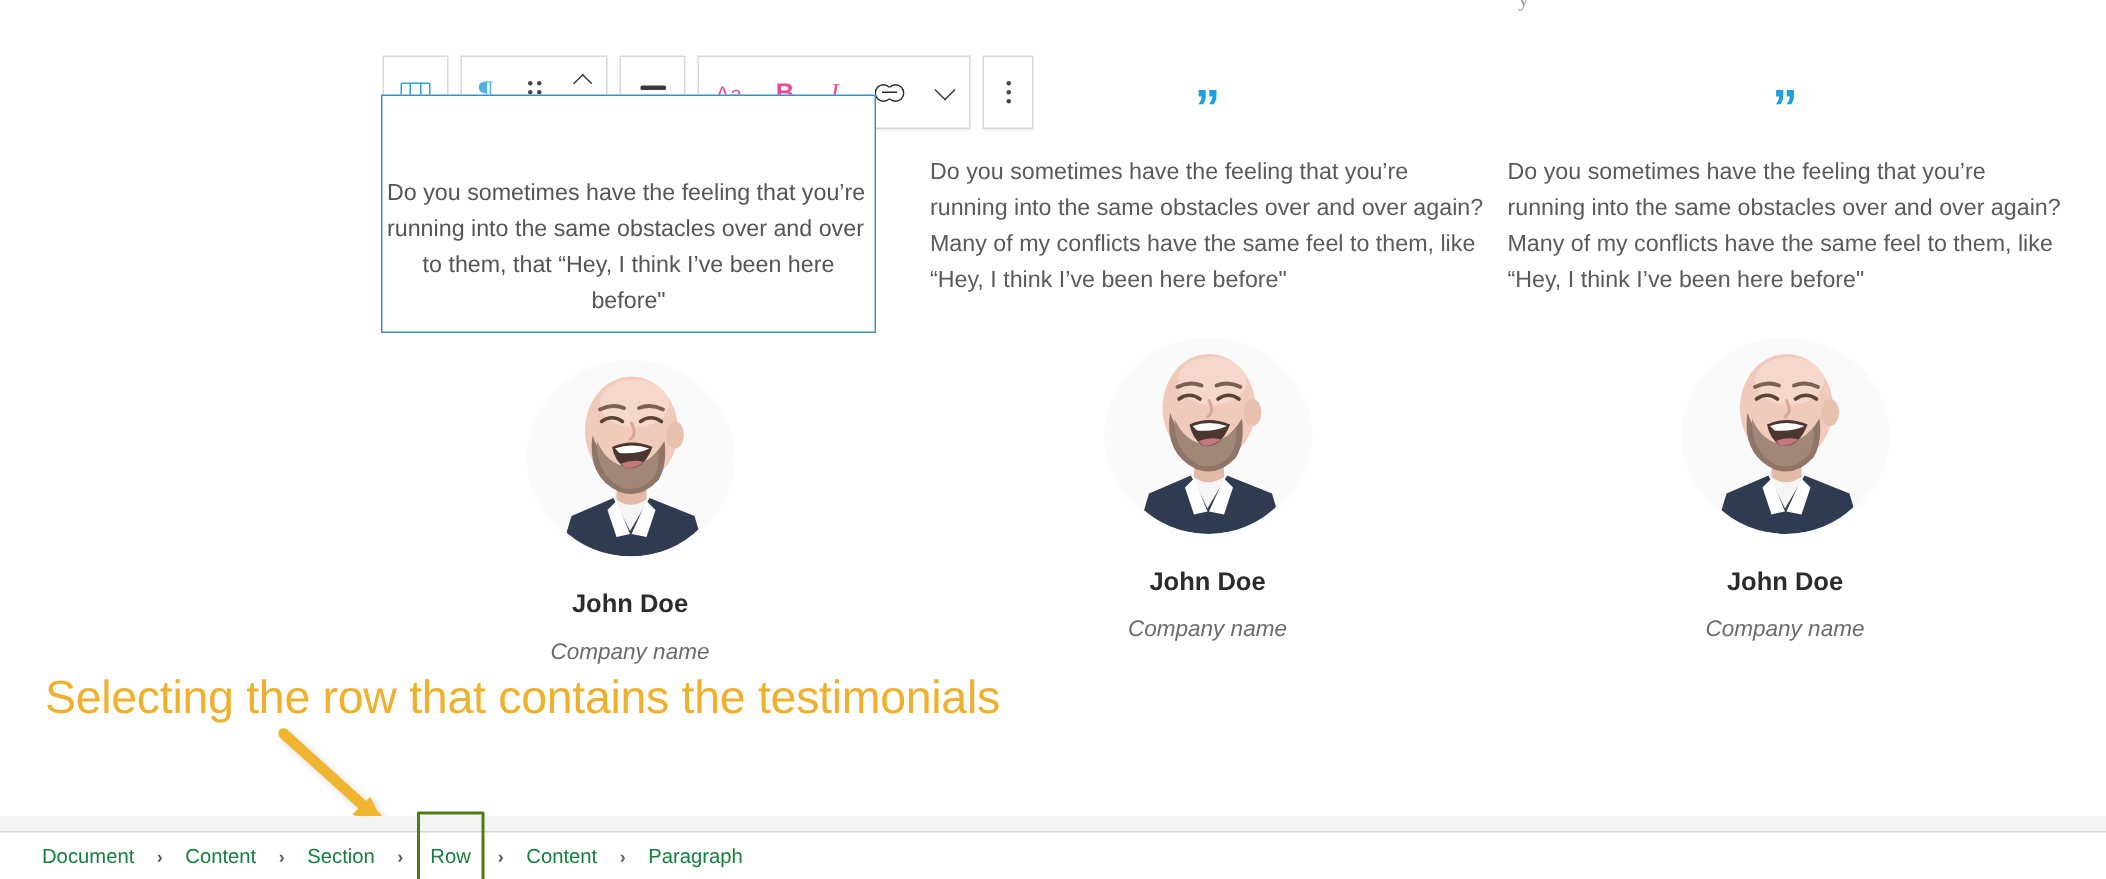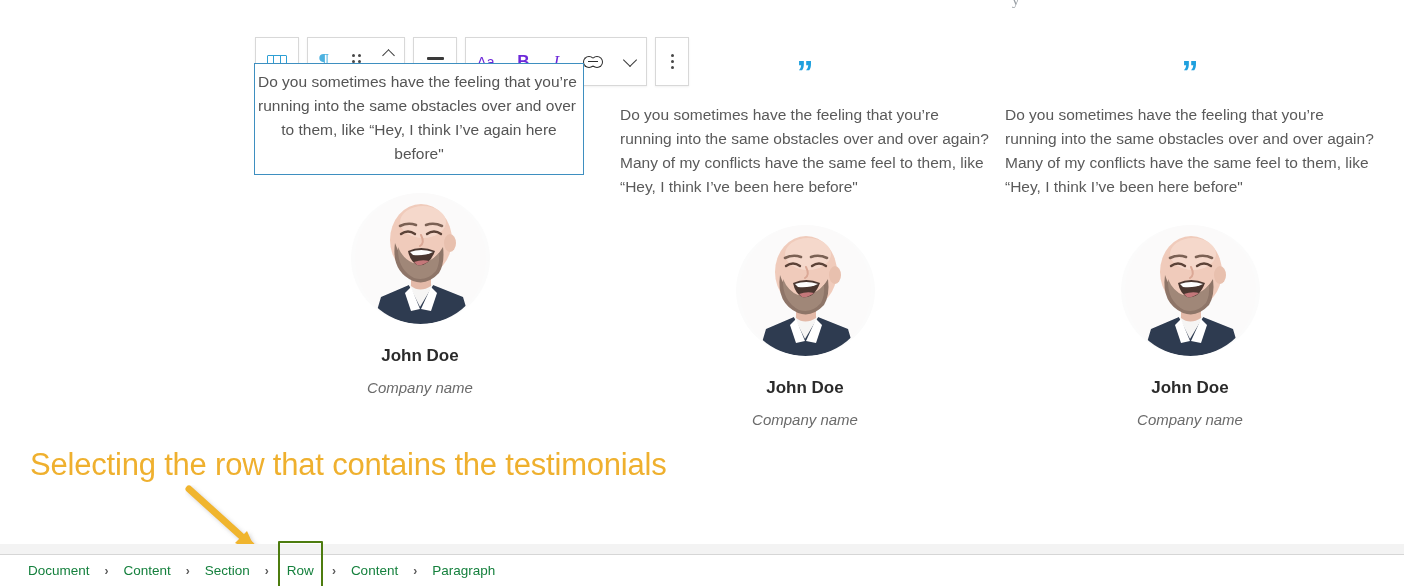--- a/index.html
+++ b/index.html
@@ -32,21 +32,21 @@
     box-shadow: 0 1px 2px rgba(0,0,0,0.06);
   }
   .tb-group + .tb-group { margin-left: 8px; }
   .tb-btn {
     display: flex; align-items: center; justify-content: center;
     height: 47px; min-width: 32px; padding: 0 7px;
     cursor: default; position: relative;
   }
   .tb-btn.wide { padding: 0 11px; }
   .tb-label {
-    font-size: 15px; color: #6d28d9; line-height: 1;
+    font-size: 15px; color: #ec4899; line-height: 1;
   }
   .tb-label.bold { font-weight: bold; font-size: 17px; }
   .tb-label.italic { font-style: italic; font-size: 17px; font-family: "Liberation Serif", serif; }
   .tb-label.aa { font-size: 14px; letter-spacing: .5px; }
 
   
   .icon-columns {
     width: 20px; height: 14px; border: 1.6px solid #2e9fd4;
     display: flex; border-radius: 1px;
   }
@@ -114,21 +114,21 @@
   .col.c1 .quote-text {
     border: 1.5px solid #3e8fc0;
     background: #fff;
     color: #555;
     margin-left: 29px;
     width: 330px;
     padding: 6px 3px 8px;
     position: relative;
     text-align: center;
   }
-  .col.c1 .quote-text .l1 { text-align: left; display:block; }
+  .col.c1 .quote-text .l1 { text-align: left; display:block;margin-top:47px; }
   .col.c1 .quote-text .l2 { text-align: left; display:block; }
   .col.c1 .quote-text .l3 { text-align: left; display:block; }
   .caret {
     display: inline-block; width: 1px; height: 17px;
     background: #333; vertical-align: -3px; margin: 0 -0.5px;
   }
 
   .avatar-wrap { margin-top: 18px; display: flex; justify-content: center; }
   .avatar {
     width: 139px; height: 131px; border-radius: 50%;
@@ -259,21 +259,21 @@
     </div>
 
   </div>
 
   <div class="cols">
 
     <div class="col c1">
       <div class="quote-text">
         <span class="l1">Do you sometimes have the feeling that you’re</span>
         <span class="l2">running into the same obstacles over and over</span>
-        <span>to them, like “Hey, I think I’ve again here</span>
+        <span>to them, that “Hey, I think I’ve been here</span>
         <span style="display:block">before"</span>
       </div>
       <div class="avatar-wrap">
         <span class="avatar">
           <svg width="139" height="131" viewBox="0 0 139 131" aria-hidden="true">
             <defs>
               <clipPath id="clip1">
                   <circle cx="69.5" cy="65.5" r="65.5"></circle>
                 </clipPath>
             </defs>

